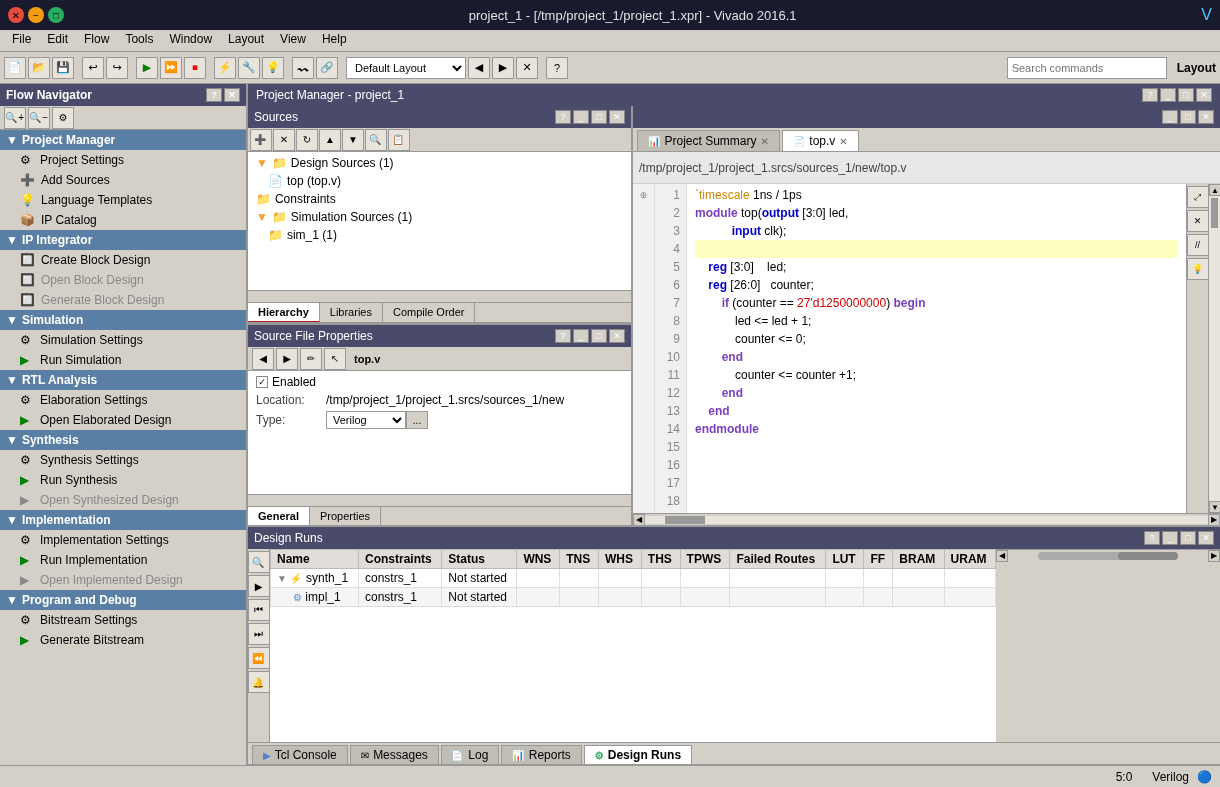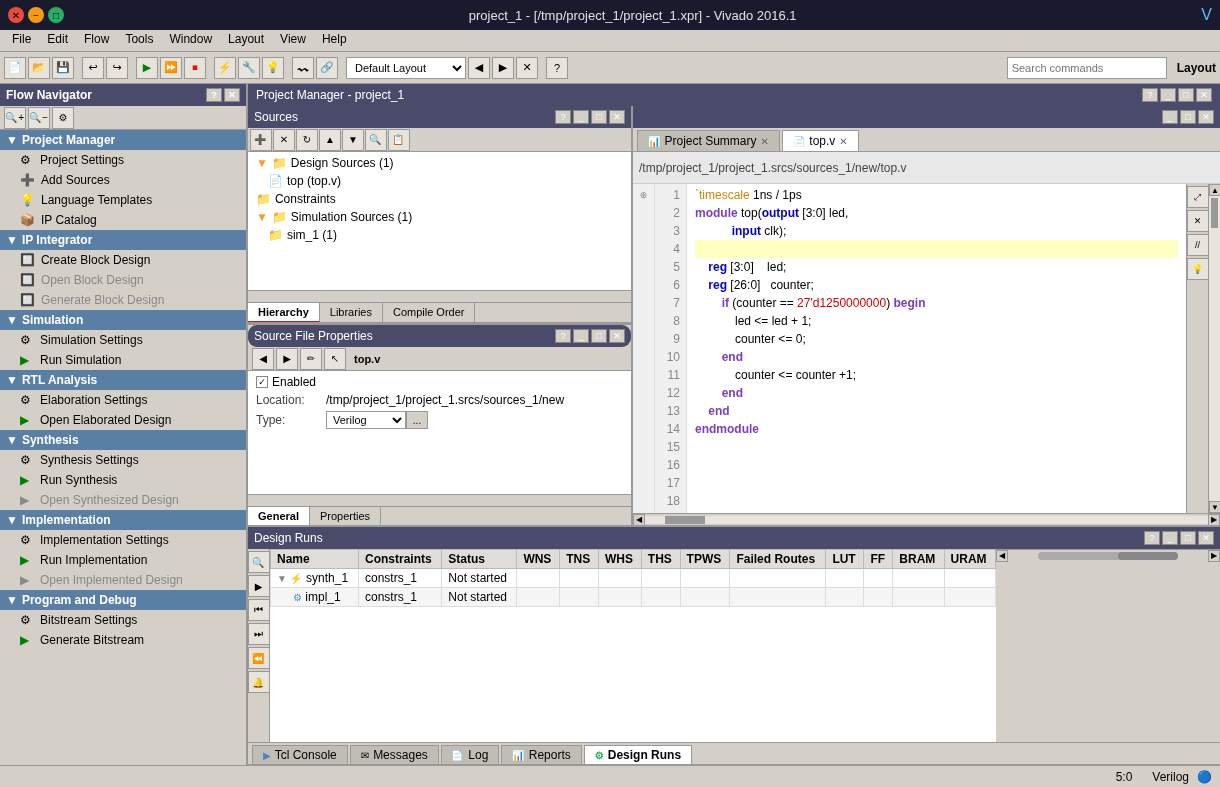--- a/index.html
+++ b/index.html
@@ -61,21 +61,21 @@
     #sources-toolbar { background: #d4d0c8; height: 24px; display: flex; align-items: center; padding: 0 2px; gap: 1px; border-bottom: 1px solid #999; }
     #sources-content { flex: 1; overflow-y: auto; background: #fff; padding: 2px 4px; }
     .tree-item { padding: 2px 4px; display: flex; align-items: center; gap: 4px; cursor: pointer; font-size: 11px; }
     .tree-indent-1 { padding-left: 16px; }
     #sources-tabs { display: flex; background: #d4d0c8; border-top: 1px solid #999; border-bottom: 1px solid #999; }
     .src-tab { padding: 3px 10px; font-size: 11px; cursor: pointer; border-right: 1px solid #999; }
     .src-tab.active { background: #fff; border-bottom: 1px solid #b91c1c; font-weight: bold; }
 
     
     #sfp-panel { height: 200px; display: flex; flex-direction: column; }
-    #sfp-header { background: #4a4a6a; color: #fff; height: 22px; display: flex; align-items: center; padding: 0 6px; font-size: 11px; justify-content: space-between; border-radius: 9px; }
+    #sfp-header { background: #4a4a6a; color: #fff; height: 22px; display: flex; align-items: center; padding: 0 6px; font-size: 11px; justify-content: space-between; }
     #sfp-toolbar { background: #d4d0c8; height: 24px; display: flex; align-items: center; padding: 0 4px; gap: 2px; border-bottom: 1px solid #999; }
     #sfp-content { flex: 1; overflow-y: auto; background: #fff; padding: 4px 8px; font-size: 11px; }
     #sfp-content .prop-row { display: flex; align-items: center; margin-bottom: 4px; }
     #sfp-content .prop-label { width: 70px; color: #444; }
     #sfp-content .prop-value { flex: 1; }
     #sfp-tabs { display: flex; background: #d4d0c8; border-top: 1px solid #999; }
     .sfp-tab { padding: 3px 10px; font-size: 11px; cursor: pointer; border-right: 1px solid #999; }
     .sfp-tab.active { background: #fff; font-weight: bold; }
     #sfp-hscroll { height: 12px; background: #d4d0c8; border-top: 1px solid #999; }
 

